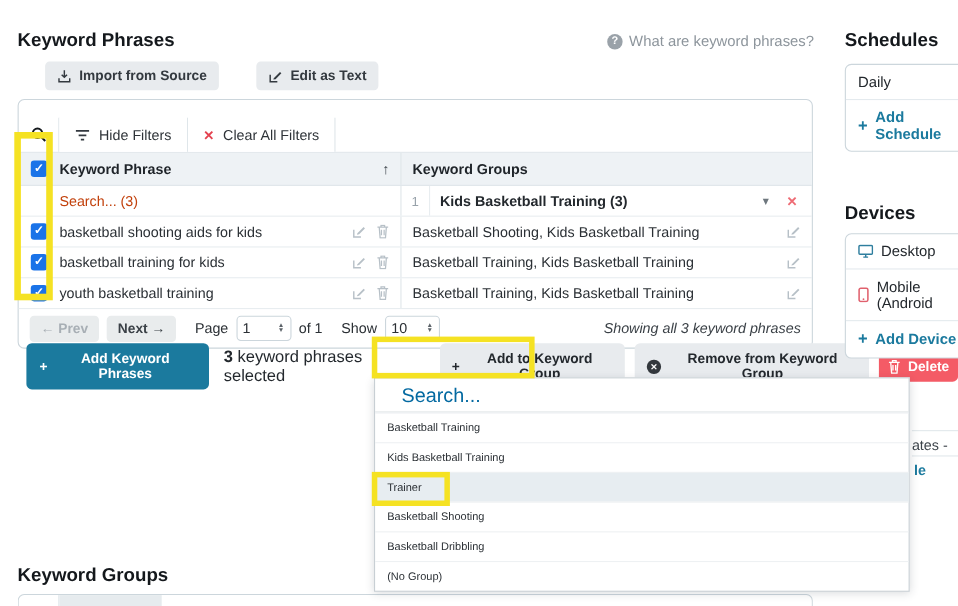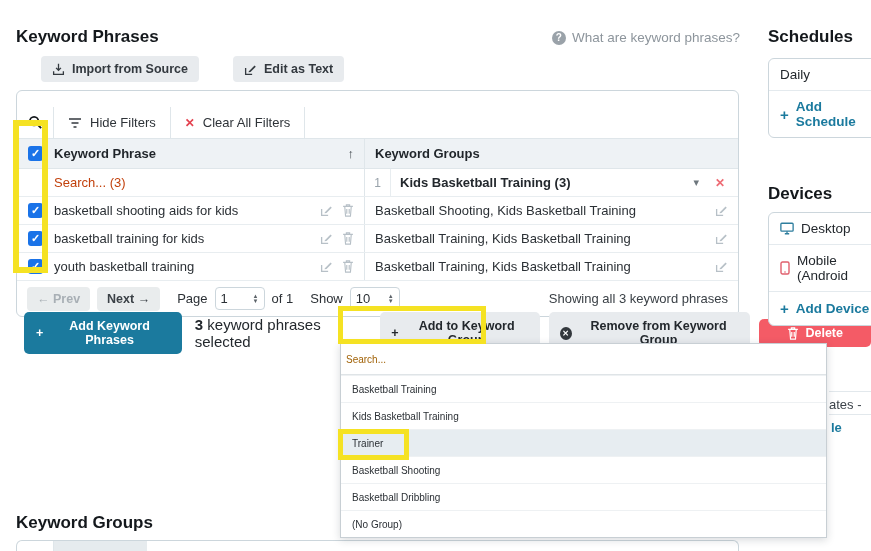--- a/index.html
+++ b/index.html
@@ -65,42 +65,42 @@
   
   .pager { display:flex; align-items:center; height:35px; padding:0 10px; font-size:13px; color:#2b3035; gap:7px; }
   .pgbtn { background:#e9eced; border:none; border-radius:4px; padding:5px 10px; font-size:12.5px;
            font-weight:bold; font-family:"Liberation Sans", sans-serif; cursor:pointer; }
   .pgbtn.disabled { color:#a8afb5; }
   .pgbtn.enabled { color:#3b4147; }
   .pg-label { margin-left:10px; }
   .stepper { border:1px solid #ccd6dc; border-radius:4px; width:50px; height:23px;
              display:flex; align-items:center; padding:0 5px; justify-content:space-between; }
   .step-arrows { display:flex; flex-direction:column; font-size:6px; color:#5c6369; line-height:5px; cursor:pointer; }
-  .summary { margin-left:auto; color:#3a4046; }
+  .summary { margin-left:auto; font-style:italic; color:#3a4046; }
 
   
   .actions { position:absolute; left:24px; top:312px; display:flex; align-items:center; gap:9px; }
   .btn-teal { background:#1b7a9e; color:#fff; border:none; border-radius:5px; padding:7px 12px;
               font-size:12.5px; font-weight:bold; display:flex; align-items:center; gap:6px;
               font-family:"Liberation Sans", sans-serif; cursor:pointer; }
   .sel-count { font-size:15px; color:#23282d; margin:0 6px 0 4px; }
   .btn-act { background:#e8ebee; color:#23282d; border:none; border-radius:5px; padding:7px 11px;
              font-size:12.5px; font-weight:bold; display:flex; align-items:center; gap:6px;
              font-family:"Liberation Sans", sans-serif; cursor:pointer; }
-  .btn-red { background:#f45b66; color:#fff; border:none; border-radius:5px; padding:7px 28px;
+  .btn-red { background:#f45b66; color:#fff; border:none; border-radius:5px; padding:7px 8px;
              font-size:12.5px; font-weight:bold; display:flex; align-items:center; gap:6px;
              font-family:"Liberation Sans", sans-serif; cursor:pointer; }
   .rm-circle { width:13px; height:13px; border-radius:50%; background:#33383d; color:#fff;
                font-size:8px; font-weight:bold; display:flex; align-items:center; justify-content:center; }
 
   
   .dropdown { position:absolute; left:340px; top:343px; width:487px; background:#fff;
               border:1px solid #c8cfd4; box-shadow:0 2px 8px rgba(40,50,60,.18); z-index:4; }
-  .dd-search { height:31px; display:flex; align-items:center; padding-left:5px; color:#a16207;
-               font-size:10px; border-bottom:1px solid #dfe4e7; }
+  .dd-search { height:31px; display:flex; align-items:center; padding-left:24px; color:#0369a1;
+               font-size:18px; border-bottom:1px solid #dfe4e7; }
   .dd-item { height:27px; display:flex; align-items:center; padding-left:11px; font-size:10px;
              color:#2b3035; border-top:1px solid #eef1f3; cursor:pointer; }
   .dd-item:first-of-type { border-top:none; }
   .dd-item.hl { background:#e7edf1; }
 
   
   .sidebox { position:absolute; left:768px; width:120px; border:1px solid #ccd6dc; border-radius:6px; background:#fff; }
   #schedule-box { top:58px; }
   #device-box { top:212px; }
   .siderow { padding:8px 11px; font-size:13.5px; color:#23282d; border-bottom:1px solid #e4eaee;

